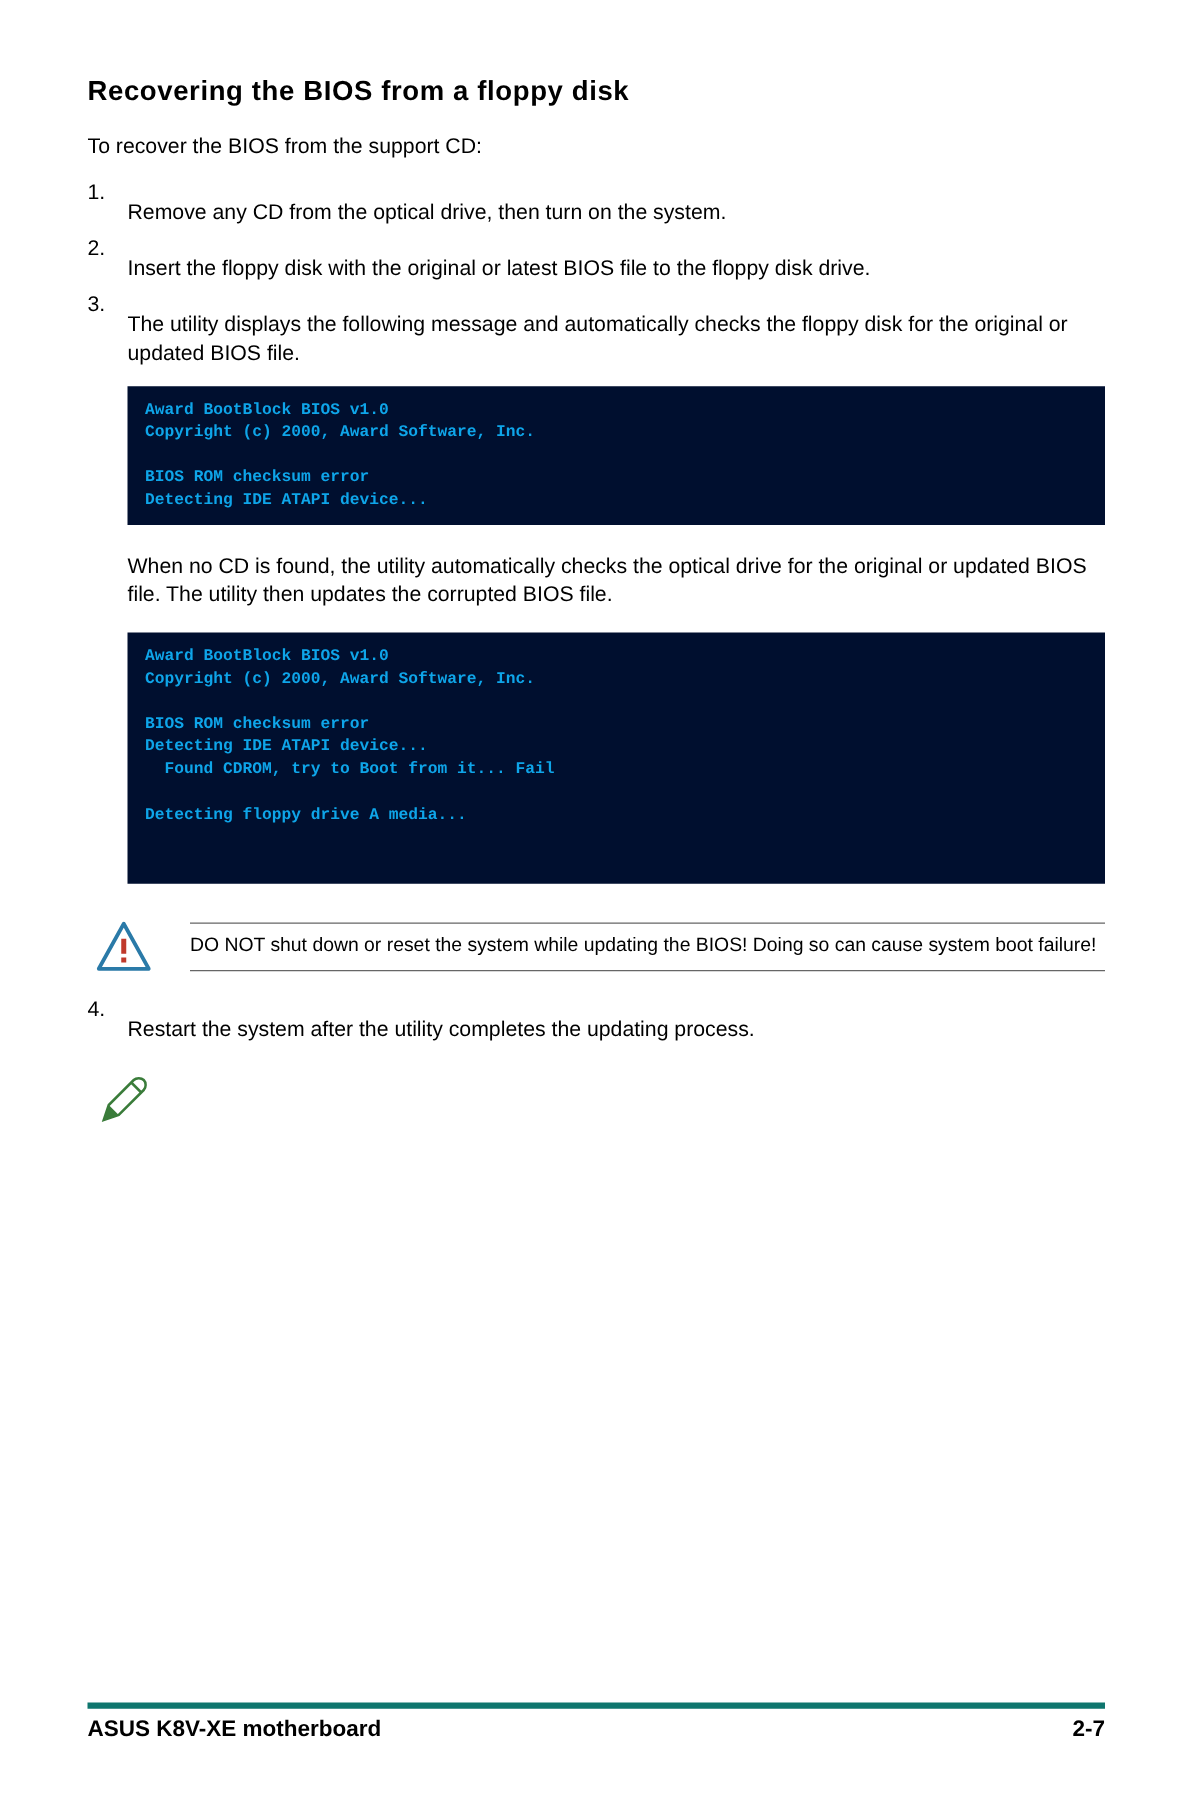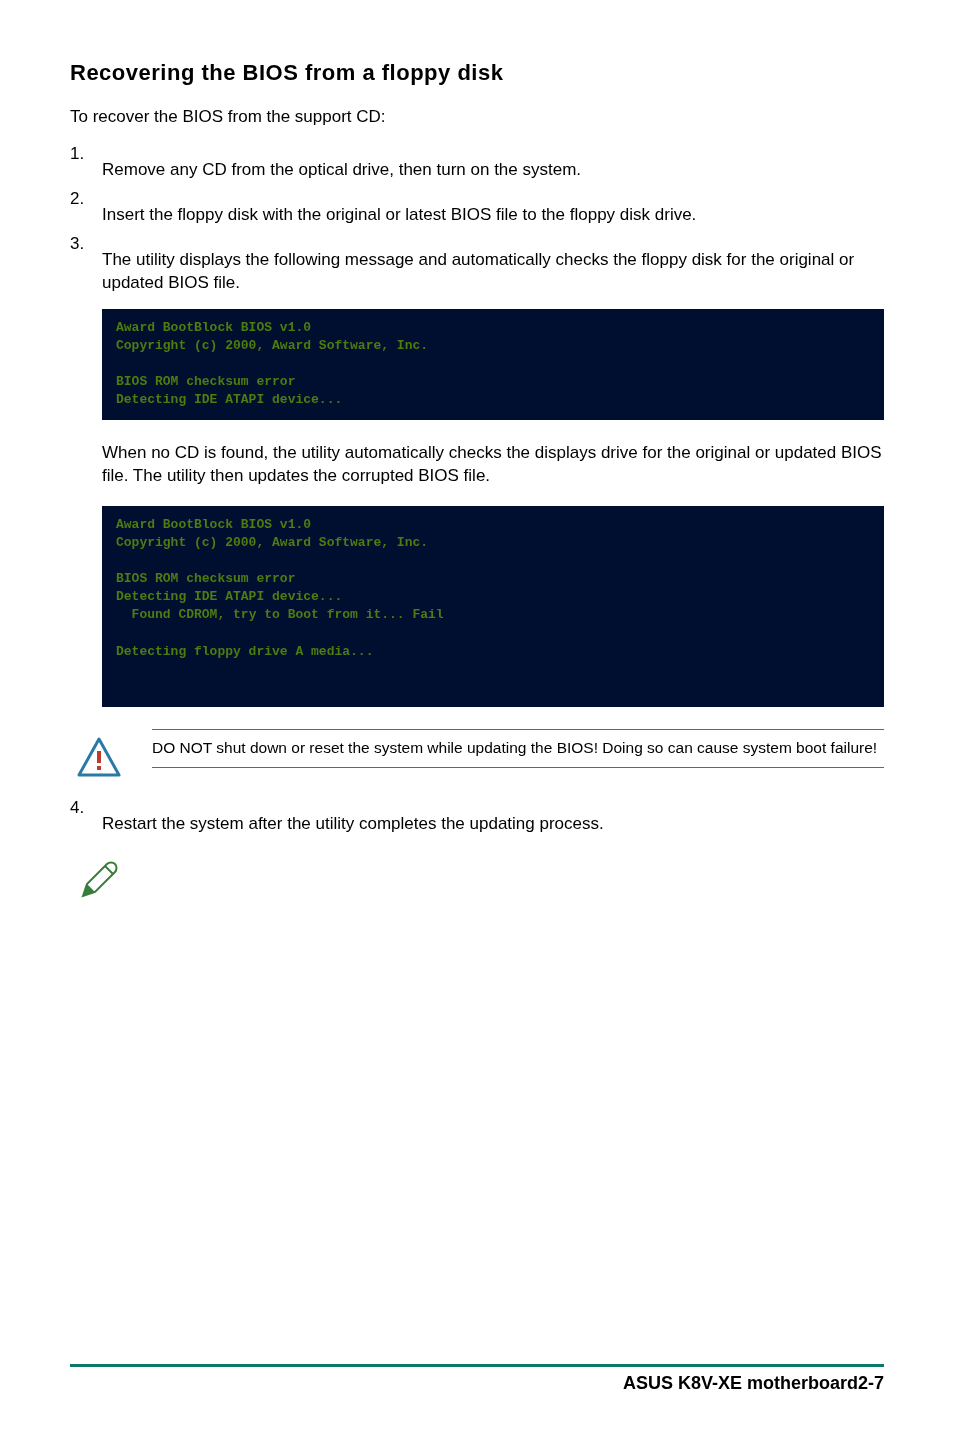--- a/index.html
+++ b/index.html
@@ -41,40 +41,40 @@
   ol.steps li .num {
     width: 32px;
     flex-shrink: 0;
   }
   ol.steps li .li-text {
     flex: 1;
     margin-top: 16px;
   }
   .terminal {
     background: #000f2f;
-    color: #4d7c0f;
+    color: #0ea5e9;
     font-family: "Courier New", monospace;
     font-size: 13px;
     font-weight: bold;
     padding: 10px 14px;
     margin-left: 32px;
     margin-top: 6px;
     margin-bottom: 22px;
     line-height: 1.4;
     white-space: pre-wrap;
   }
   .indented-text {
     font-size: 17px;
     line-height: 1.35;
     margin-left: 32px;
     margin-bottom: 18px;
   }
   .callout {
     display: flex;
-    align-items: flex-start;
+    align-items: flex-end;
     margin-bottom: 20px;
     margin-top: 8px;
     gap: 24px;
   }
   .callout-icon {
     width: 58px;
     flex-shrink: 0;
     display: flex;
     justify-content: center;
     padding-top: 8px;
@@ -93,24 +93,24 @@
   }
   .pencil {
     width: 44px;
     height: 44px;
   }
   .footer {
     position: absolute;
     bottom: 44px;
     left: 70px;
     right: 70px;
-    border-top: 3px solid #0f766e;
+    border-top: 5px solid #0f766e;
     padding-top: 6px;
     display: flex;
-    justify-content: flex-end;
+    justify-content: space-between;
     align-items: center;
   }
   .footer-left {
     font-size: 18px;
     font-weight: bold;
   }
   .footer-right {
     font-size: 18px;
     font-weight: bold;
   }
@@ -136,21 +136,21 @@
   </li>
 </ol>
 
 <div class="terminal">Award BootBlock BIOS v1.0
 Copyright (c) 2000, Award Software, Inc.
 
 BIOS ROM checksum error
 Detecting IDE ATAPI device...
 </div>
 
-<div class="indented-text">When no CD is found, the utility automatically checks the displays drive for the original or updated BIOS file. The utility then updates the corrupted BIOS file.</div>
+<div class="indented-text">When no CD is found, the utility automatically checks the optical drive for the original or updated BIOS file. The utility then updates the corrupted BIOS file.</div>
 
 <div class="terminal">Award BootBlock BIOS v1.0
 Copyright (c) 2000, Award Software, Inc.
 
 BIOS ROM checksum error
 Detecting IDE ATAPI device...
   Found CDROM, try to Boot from it... Fail
 
 Detecting floppy drive A media...
 

